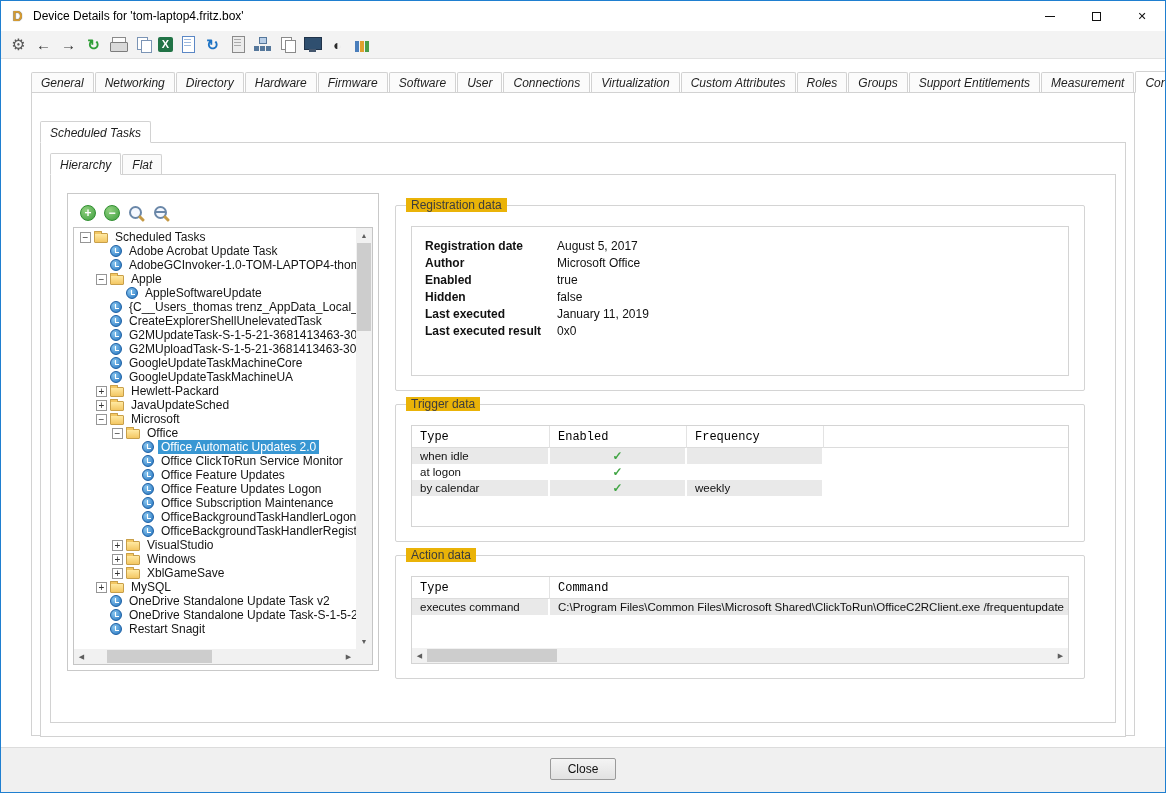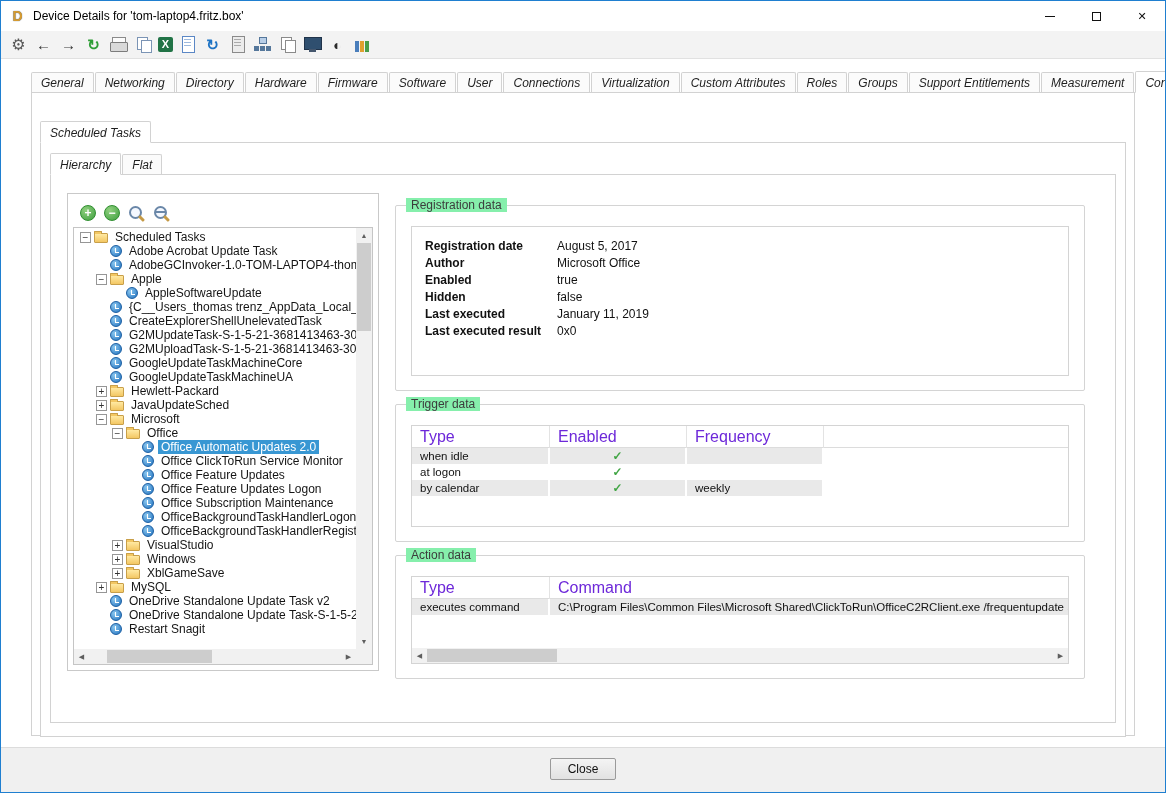--- a/index.html
+++ b/index.html
@@ -123,34 +123,34 @@
   .sb-btn.up::before { content:"▲"; } .sb-btn.down::before { content:"▼"; }
   .sb-btn.left::before { content:"◀"; } .sb-btn.right::before { content:"▶"; }
   .sb-track { flex:1 1 auto; position:relative; background:#f1f1f1; }
   .sb-thumb { position:absolute; left:1px; right:1px; background:#cdcdcd; }
   .sb-thumb.h { top:1px; bottom:1px; left:0; }
   .sb-corner { width:16px; flex:0 0 auto; background:#f1f1f1; }
 
   
   .detail { width:690px; margin-left:16px; padding-top:12px; }
   .grpbox { position:relative; border:1px solid #d4d4d4; border-radius:2px; background:#fff; padding:20px 15px 14px 15px; margin-bottom:13px; }
-  .grp-title { position:absolute; top:-8px; left:10px; background:#86efac; padding:0 5px; font-size:12px; color:#3c3c3c; }
+  .grp-title { position:absolute; top:-8px; left:10px; background:#eab308; padding:0 5px; font-size:12px; color:#3c3c3c; }
   .tablebox { border:1px solid #d4d4d4; background:#fff; overflow:hidden; }
   .tablebox.reg { height:150px; }
   .tablebox.trig { height:102px; }
   .tablebox.act { height:88px; display:flex; flex-direction:column; }
 
   .kv-grid { display:grid; grid-template-columns:132px auto; padding:11px 0 0 13px; line-height:17px; }
   .kv-label { font-weight:bold; color:#111; }
   .kv-value { color:#111; }
 
   .tgrid { display:grid; grid-template-columns:138px 137px 137px auto; }
   .agrid { display:grid; grid-template-columns:138px auto; }
   .thead { height:22px; border-bottom:1px solid #dcdcdc; align-items:center; flex:0 0 auto; }
-  .hcell { padding-left:8px; font-size:16px; color:#6d28d9; height:22px; line-height:22px; white-space:nowrap; overflow:hidden; }
+  .hcell { padding-left:8px; font-size:12px; color:#000000; height:22px; line-height:22px; white-space:nowrap; overflow:hidden;font-family:Liberation Mono, monospace; }
   .hcell.c0,.hcell.c1,.hcell.c2,.hcell.a0 { border-right:1px solid #e3e3e3; }
   .tbody { flex:1 1 auto; overflow:hidden; }
   .trow { height:16px; align-items:center; }
   .cell { height:16px; line-height:16px; padding-left:8px; font-size:11.5px; white-space:nowrap; overflow:hidden; color:#111; }
   .cell.c0,.cell.c1,.cell.c2,.cell.a0 { border-right:2px solid #fff; }
   .trow.shade .cell { background:#e9e9e9; }
   .trow.shade .cell.rest { background:transparent; }
   .cell.center { text-align:center; padding-left:0; }
   .check { color:#41a544; font-weight:bold; font-size:12px; }
 

